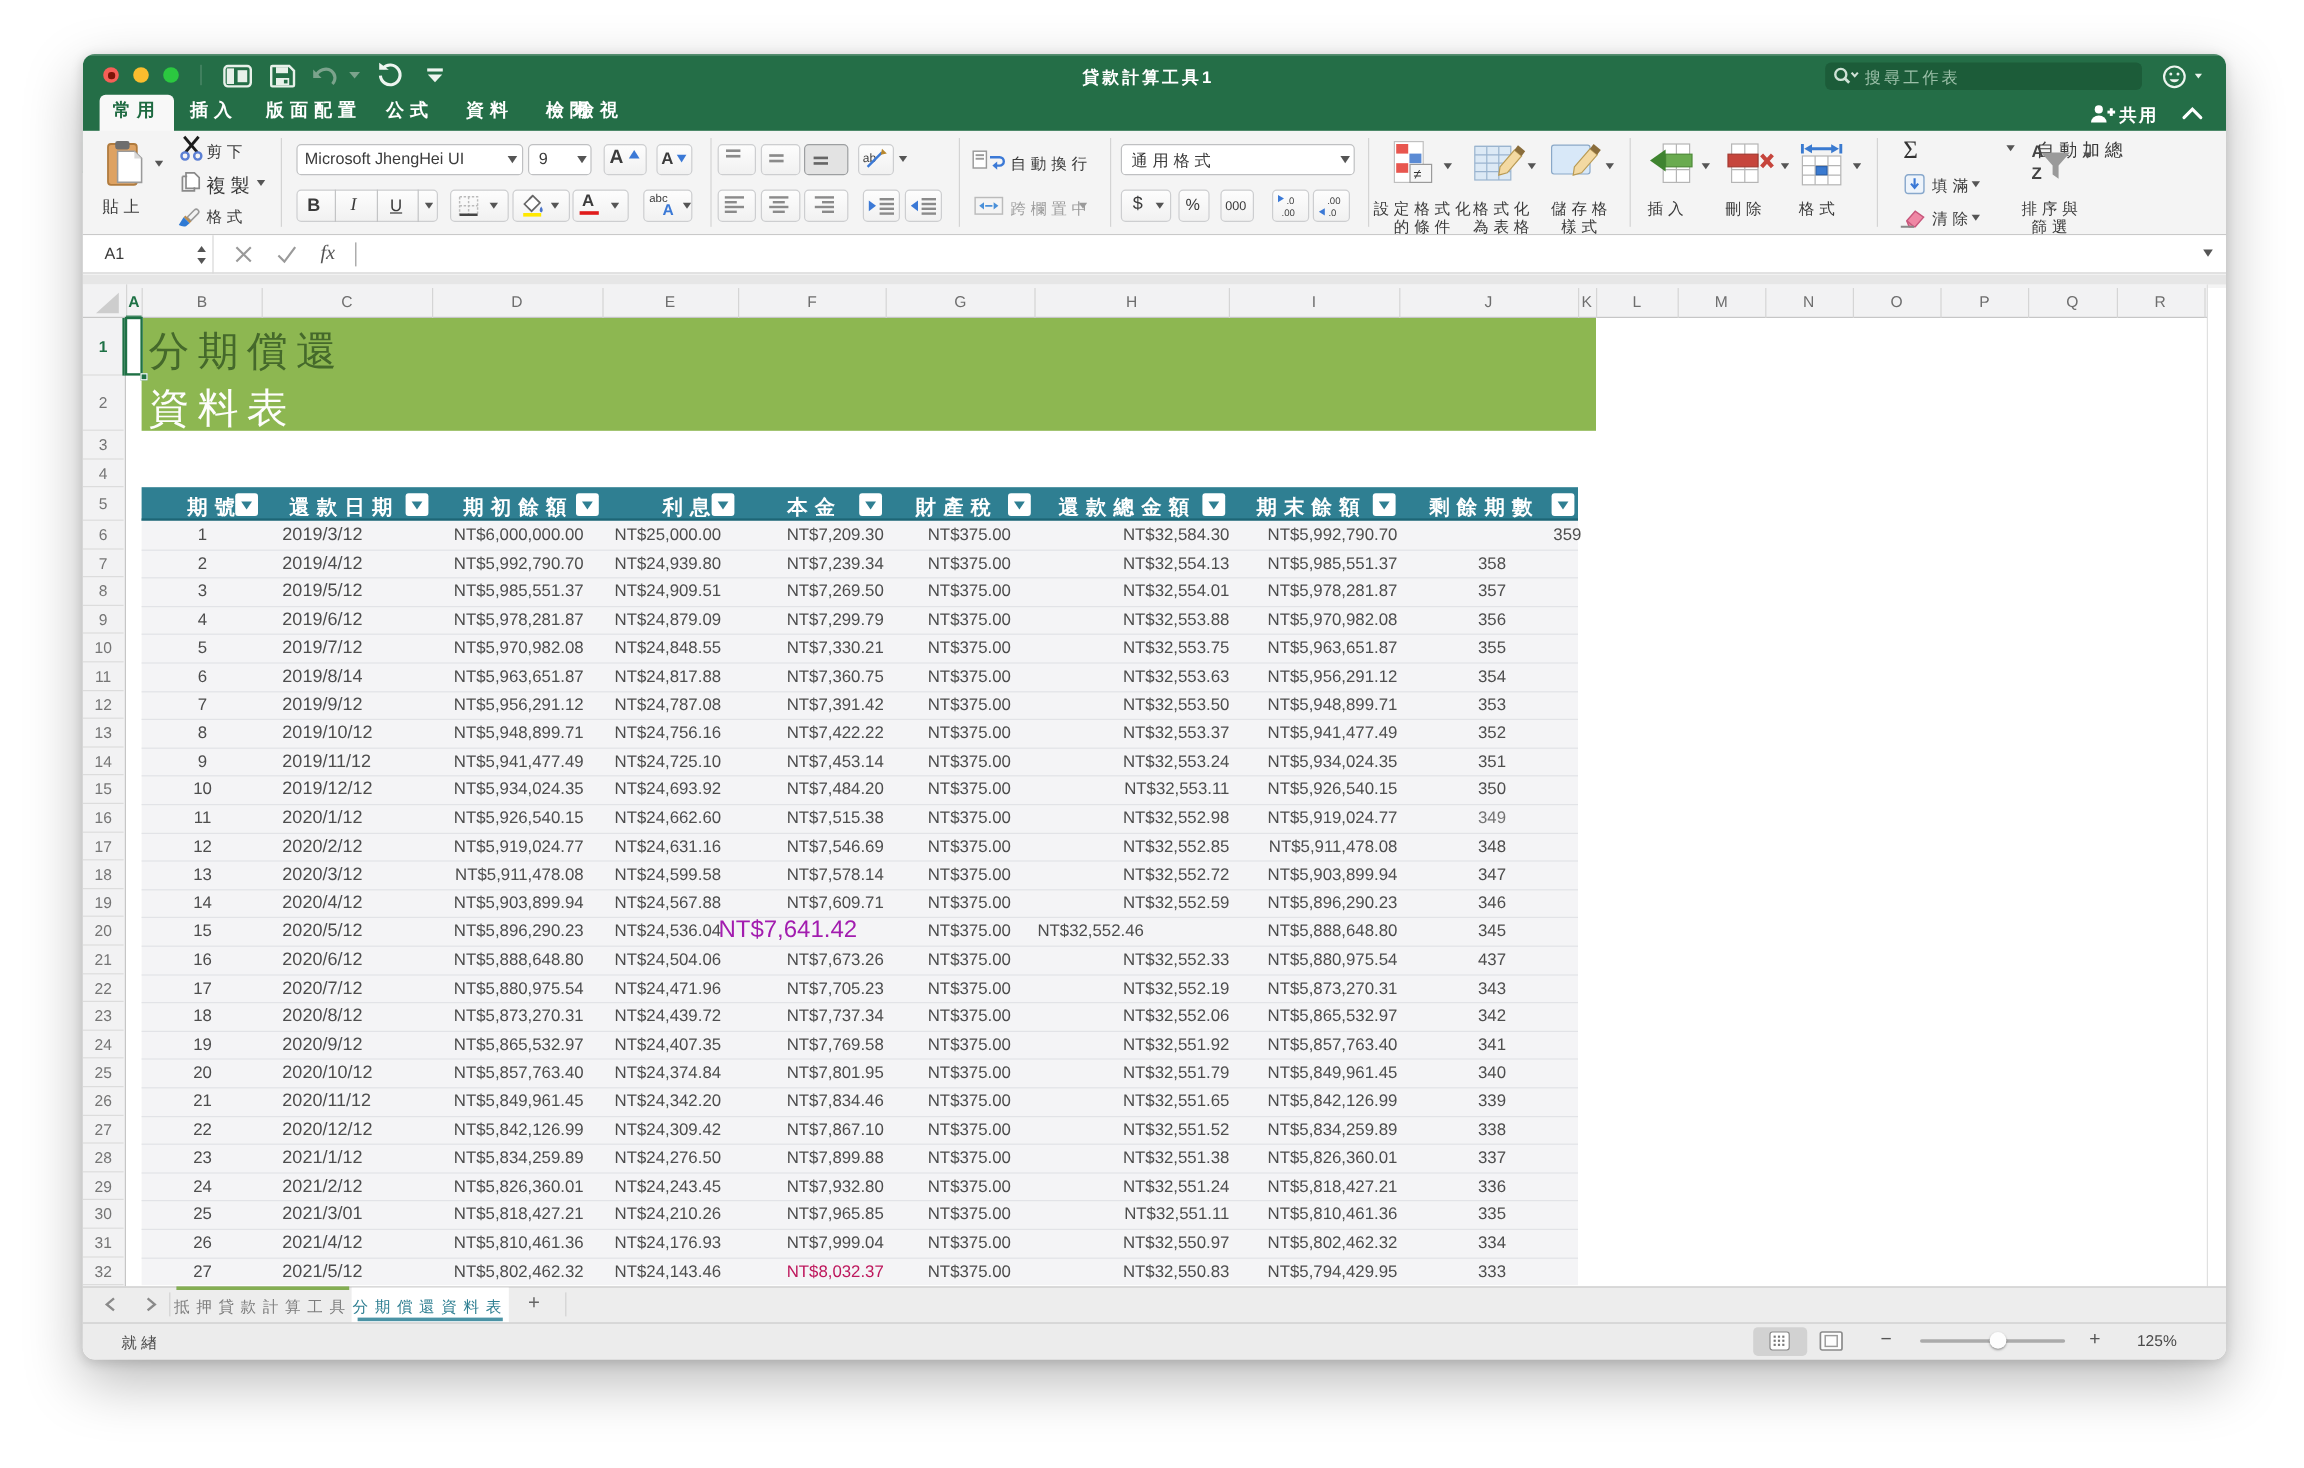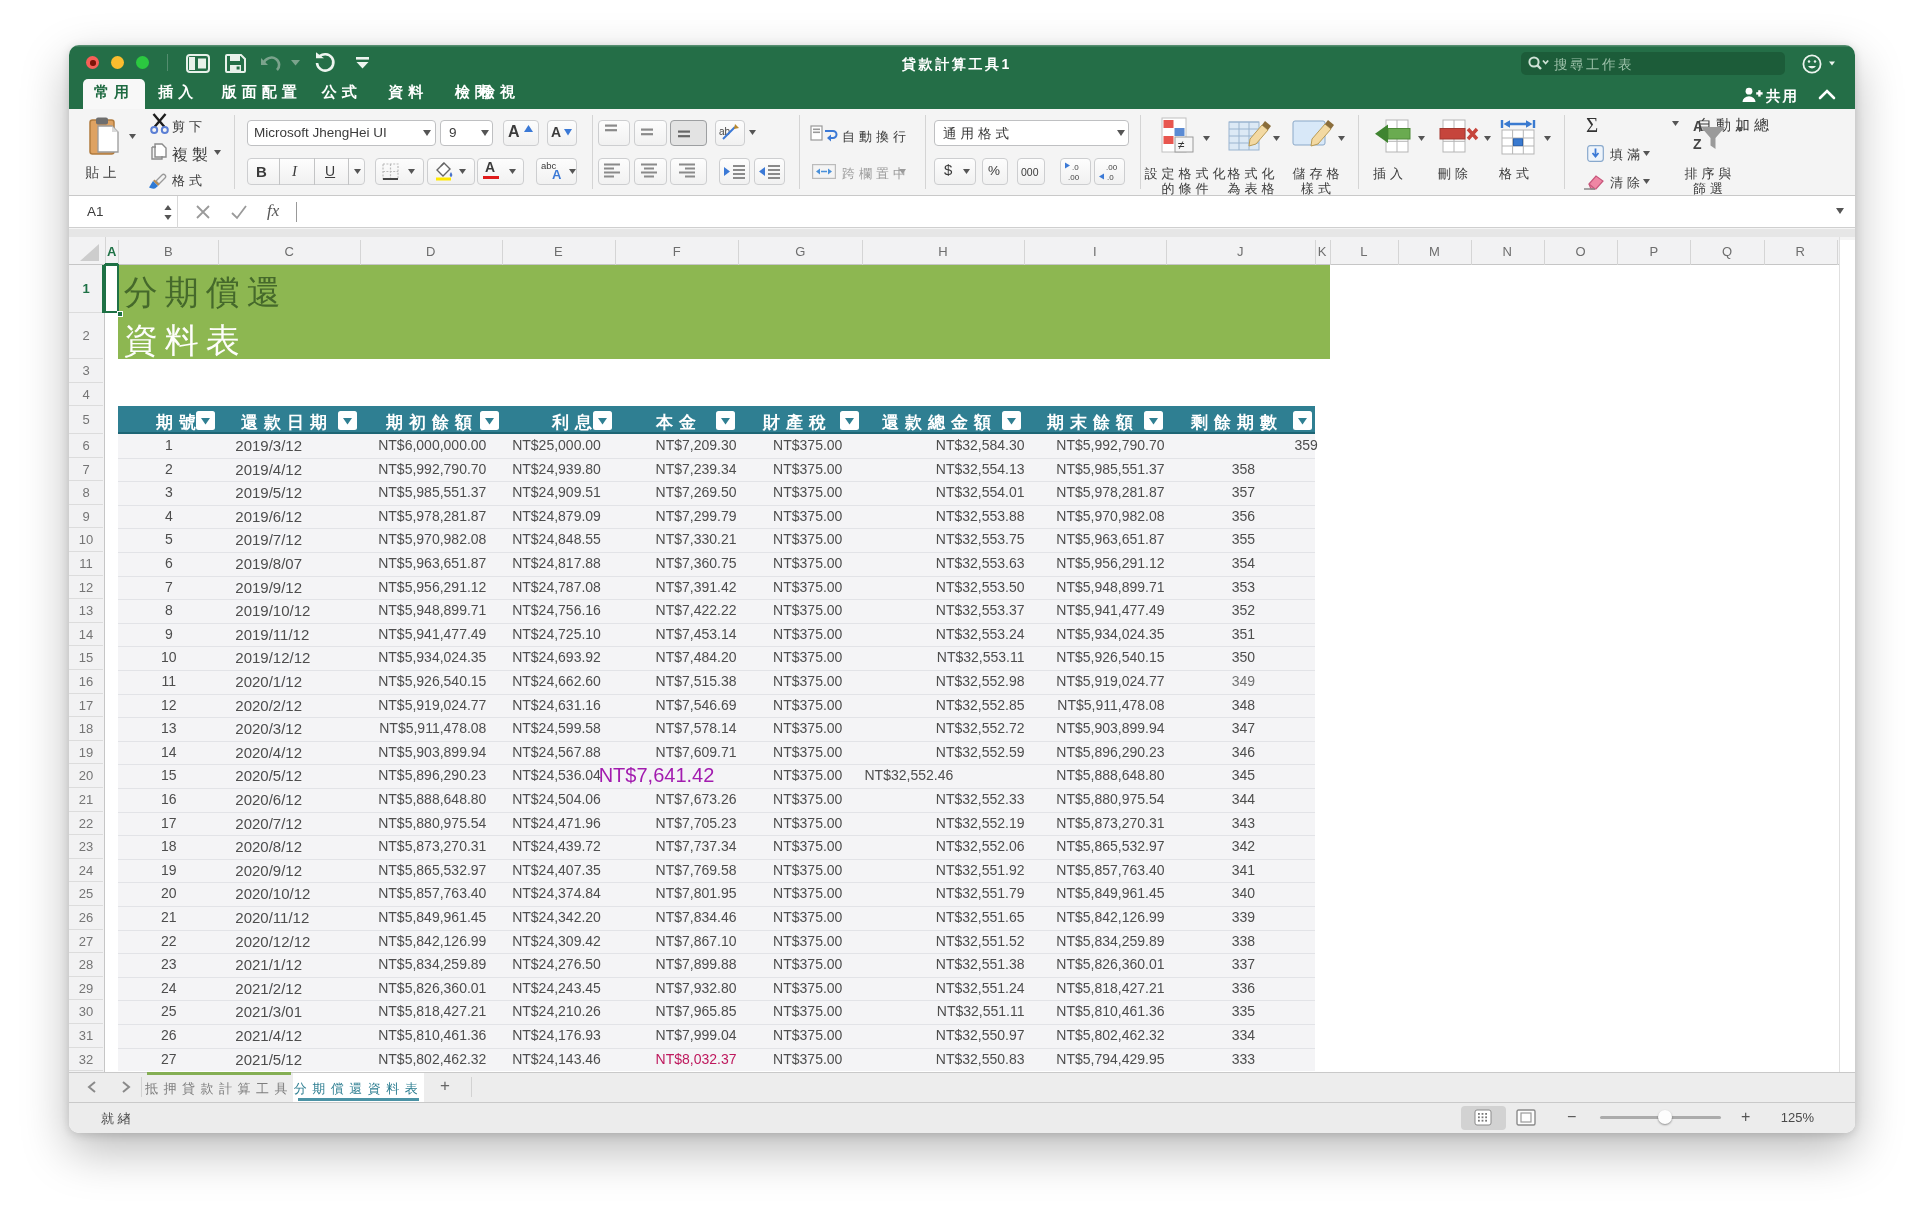--- a/index.html
+++ b/index.html
@@ -605,21 +605,21 @@
 <div class="a" style="top:483.4px;height:23.6px;line-height:23.6px;font-size:14.0px;color:#4d4d4d;left:49.8px;width:100px;text-align:center">5</div>
 <div class="a" style="top:483.4px;height:23.6px;line-height:23.6px;font-size:14.0px;color:#4d4d4d;left:166.3px;font-size:15px">2019/7/12</div>
 <div class="a" style="top:483.4px;height:23.6px;line-height:23.6px;font-size:14.0px;color:#4d4d4d;left:257.4px;width:160px;text-align:right">NT$5,970,982.08</div>
 <div class="a" style="top:483.4px;height:23.6px;line-height:23.6px;font-size:14.0px;color:#4d4d4d;left:371.9px;width:160px;text-align:right">NT$24,848.55</div>
 <div class="a" style="top:483.4px;height:23.6px;line-height:23.6px;font-size:14.0px;color:#4d4d4d;left:507.5px;width:160px;text-align:right">NT$7,330.21</div>
 <div class="a" style="top:483.4px;height:23.6px;line-height:23.6px;font-size:14.0px;color:#4d4d4d;left:613.4px;width:160px;text-align:right">NT$375.00</div>
 <div class="a" style="top:483.4px;height:23.6px;line-height:23.6px;font-size:14.0px;color:#4d4d4d;left:795.5px;width:160px;text-align:right">NT$32,553.75</div>
 <div class="a" style="top:483.4px;height:23.6px;line-height:23.6px;font-size:14.0px;color:#4d4d4d;left:935.5px;width:160px;text-align:right">NT$5,963,651.87</div>
 <div class="a" style="top:483.4px;height:23.6px;line-height:23.6px;font-size:14.0px;color:#4d4d4d;left:1099.9px;width:148.9px;text-align:center">355</div>
 <div class="a" style="top:507.0px;height:23.6px;line-height:23.6px;font-size:14.0px;color:#4d4d4d;left:49.8px;width:100px;text-align:center">6</div>
-<div class="a" style="top:507.0px;height:23.6px;line-height:23.6px;font-size:14.0px;color:#4d4d4d;left:166.3px;font-size:15px">2019/8/07</div>
+<div class="a" style="top:507.0px;height:23.6px;line-height:23.6px;font-size:14.0px;color:#4d4d4d;left:166.3px;font-size:15px">2019/8/14</div>
 <div class="a" style="top:507.0px;height:23.6px;line-height:23.6px;font-size:14.0px;color:#4d4d4d;left:257.4px;width:160px;text-align:right">NT$5,963,651.87</div>
 <div class="a" style="top:507.0px;height:23.6px;line-height:23.6px;font-size:14.0px;color:#4d4d4d;left:371.9px;width:160px;text-align:right">NT$24,817.88</div>
 <div class="a" style="top:507.0px;height:23.6px;line-height:23.6px;font-size:14.0px;color:#4d4d4d;left:507.5px;width:160px;text-align:right">NT$7,360.75</div>
 <div class="a" style="top:507.0px;height:23.6px;line-height:23.6px;font-size:14.0px;color:#4d4d4d;left:613.4px;width:160px;text-align:right">NT$375.00</div>
 <div class="a" style="top:507.0px;height:23.6px;line-height:23.6px;font-size:14.0px;color:#4d4d4d;left:795.5px;width:160px;text-align:right">NT$32,553.63</div>
 <div class="a" style="top:507.0px;height:23.6px;line-height:23.6px;font-size:14.0px;color:#4d4d4d;left:935.5px;width:160px;text-align:right">NT$5,956,291.12</div>
 <div class="a" style="top:507.0px;height:23.6px;line-height:23.6px;font-size:14.0px;color:#4d4d4d;left:1099.9px;width:148.9px;text-align:center">354</div>
 <div class="a" style="top:530.6px;height:23.6px;line-height:23.6px;font-size:14.0px;color:#4d4d4d;left:49.8px;width:100px;text-align:center">7</div>
 <div class="a" style="top:530.6px;height:23.6px;line-height:23.6px;font-size:14.0px;color:#4d4d4d;left:166.3px;font-size:15px">2019/9/12</div>
 <div class="a" style="top:530.6px;height:23.6px;line-height:23.6px;font-size:14.0px;color:#4d4d4d;left:257.4px;width:160px;text-align:right">NT$5,956,291.12</div>
@@ -702,21 +702,21 @@
 <div class="a" style="top:719.4px;height:23.6px;line-height:23.6px;font-size:14.0px;color:#4d4d4d;left:935.5px;width:160px;text-align:right">NT$5,888,648.80</div>
 <div class="a" style="top:719.4px;height:23.6px;line-height:23.6px;font-size:14.0px;color:#4d4d4d;left:1099.9px;width:148.9px;text-align:center">345</div>
 <div class="a" style="top:743.0px;height:23.6px;line-height:23.6px;font-size:14.0px;color:#4d4d4d;left:49.8px;width:100px;text-align:center">16</div>
 <div class="a" style="top:743.0px;height:23.6px;line-height:23.6px;font-size:14.0px;color:#4d4d4d;left:166.3px;font-size:15px">2020/6/12</div>
 <div class="a" style="top:743.0px;height:23.6px;line-height:23.6px;font-size:14.0px;color:#4d4d4d;left:257.4px;width:160px;text-align:right">NT$5,888,648.80</div>
 <div class="a" style="top:743.0px;height:23.6px;line-height:23.6px;font-size:14.0px;color:#4d4d4d;left:371.9px;width:160px;text-align:right">NT$24,504.06</div>
 <div class="a" style="top:743.0px;height:23.6px;line-height:23.6px;font-size:14.0px;color:#4d4d4d;left:507.5px;width:160px;text-align:right">NT$7,673.26</div>
 <div class="a" style="top:743.0px;height:23.6px;line-height:23.6px;font-size:14.0px;color:#4d4d4d;left:613.4px;width:160px;text-align:right">NT$375.00</div>
 <div class="a" style="top:743.0px;height:23.6px;line-height:23.6px;font-size:14.0px;color:#4d4d4d;left:795.5px;width:160px;text-align:right">NT$32,552.33</div>
 <div class="a" style="top:743.0px;height:23.6px;line-height:23.6px;font-size:14.0px;color:#4d4d4d;left:935.5px;width:160px;text-align:right">NT$5,880,975.54</div>
-<div class="a" style="top:743.0px;height:23.6px;line-height:23.6px;font-size:14.0px;color:#4d4d4d;left:1099.9px;width:148.9px;text-align:center">344</div>
+<div class="a" style="top:743.0px;height:23.6px;line-height:23.6px;font-size:14.0px;color:#4d4d4d;left:1099.9px;width:148.9px;text-align:center">437</div>
 <div class="a" style="top:766.6px;height:23.6px;line-height:23.6px;font-size:14.0px;color:#4d4d4d;left:49.8px;width:100px;text-align:center">17</div>
 <div class="a" style="top:766.6px;height:23.6px;line-height:23.6px;font-size:14.0px;color:#4d4d4d;left:166.3px;font-size:15px">2020/7/12</div>
 <div class="a" style="top:766.6px;height:23.6px;line-height:23.6px;font-size:14.0px;color:#4d4d4d;left:257.4px;width:160px;text-align:right">NT$5,880,975.54</div>
 <div class="a" style="top:766.6px;height:23.6px;line-height:23.6px;font-size:14.0px;color:#4d4d4d;left:371.9px;width:160px;text-align:right">NT$24,471.96</div>
 <div class="a" style="top:766.6px;height:23.6px;line-height:23.6px;font-size:14.0px;color:#4d4d4d;left:507.5px;width:160px;text-align:right">NT$7,705.23</div>
 <div class="a" style="top:766.6px;height:23.6px;line-height:23.6px;font-size:14.0px;color:#4d4d4d;left:613.4px;width:160px;text-align:right">NT$375.00</div>
 <div class="a" style="top:766.6px;height:23.6px;line-height:23.6px;font-size:14.0px;color:#4d4d4d;left:795.5px;width:160px;text-align:right">NT$32,552.19</div>
 <div class="a" style="top:766.6px;height:23.6px;line-height:23.6px;font-size:14.0px;color:#4d4d4d;left:935.5px;width:160px;text-align:right">NT$5,873,270.31</div>
 <div class="a" style="top:766.6px;height:23.6px;line-height:23.6px;font-size:14.0px;color:#4d4d4d;left:1099.9px;width:148.9px;text-align:center">343</div>
 <div class="a" style="top:790.2px;height:23.6px;line-height:23.6px;font-size:14.0px;color:#4d4d4d;left:49.8px;width:100px;text-align:center">18</div>

